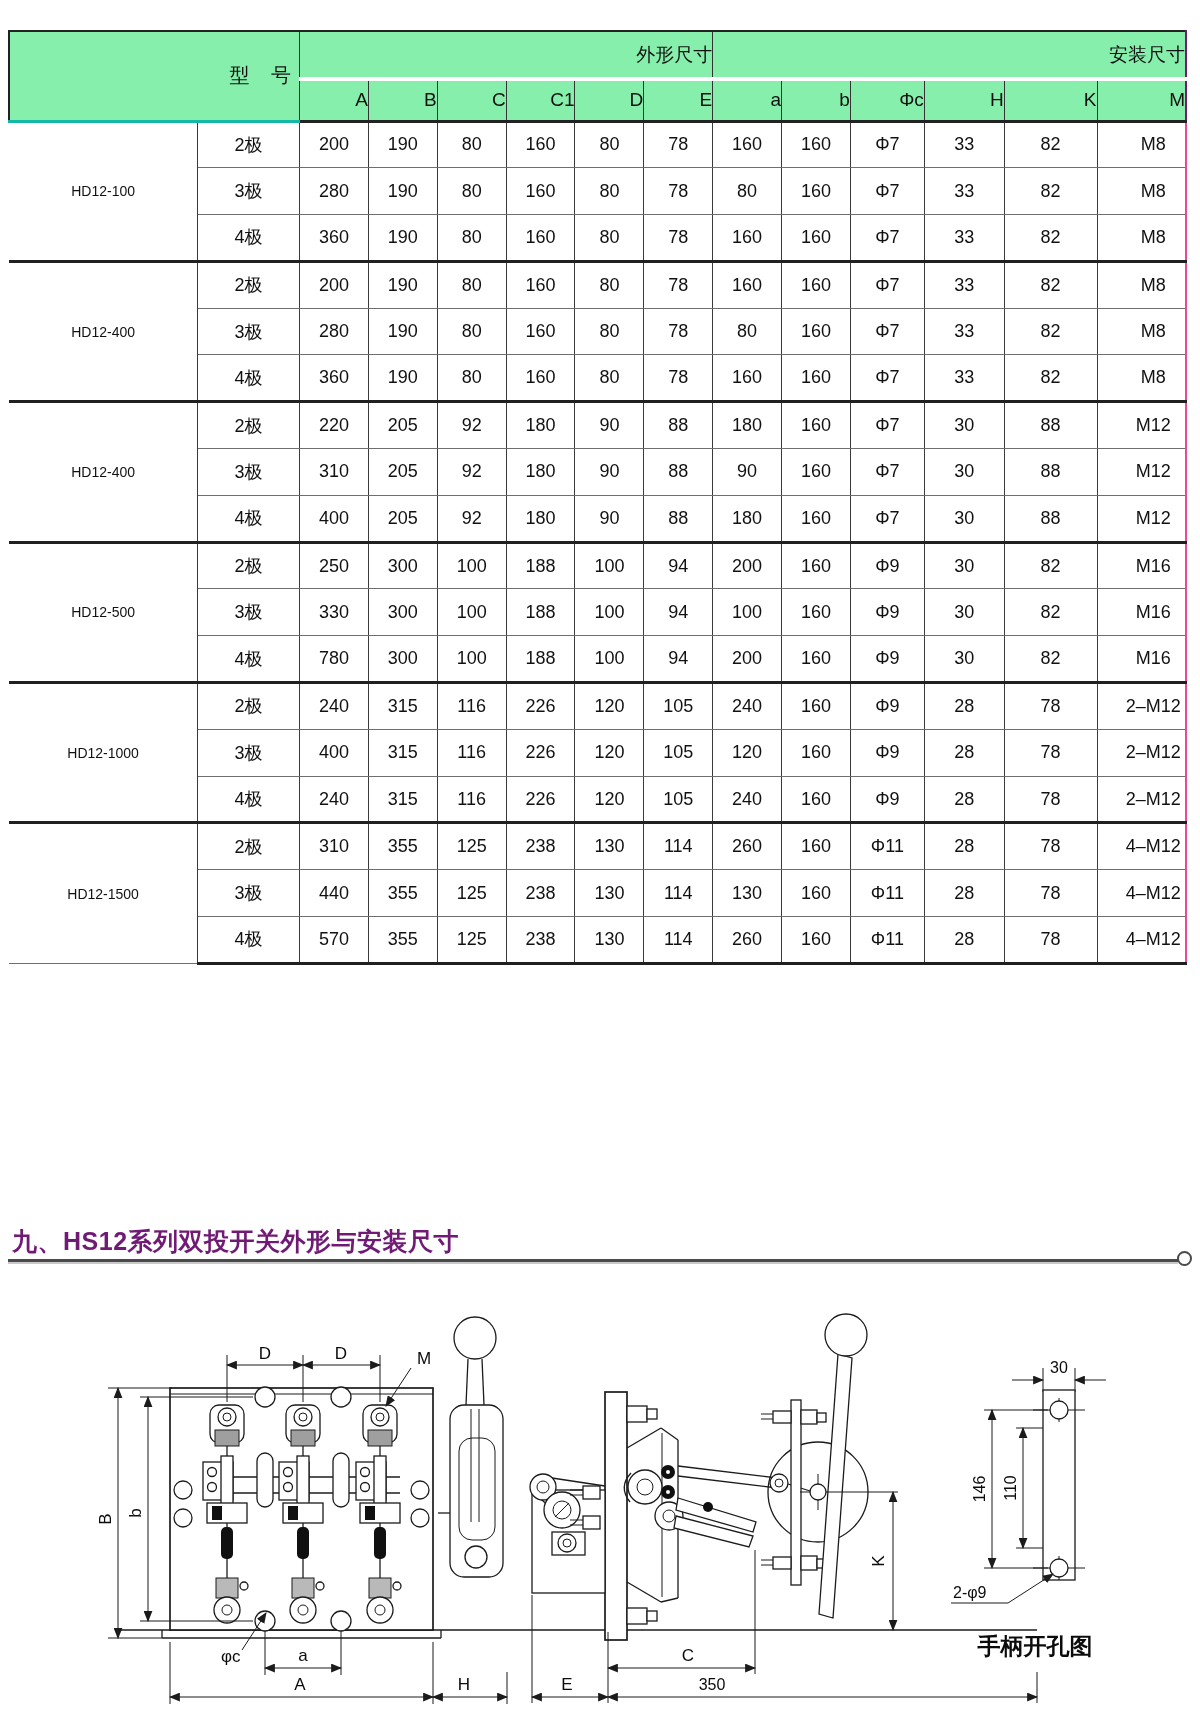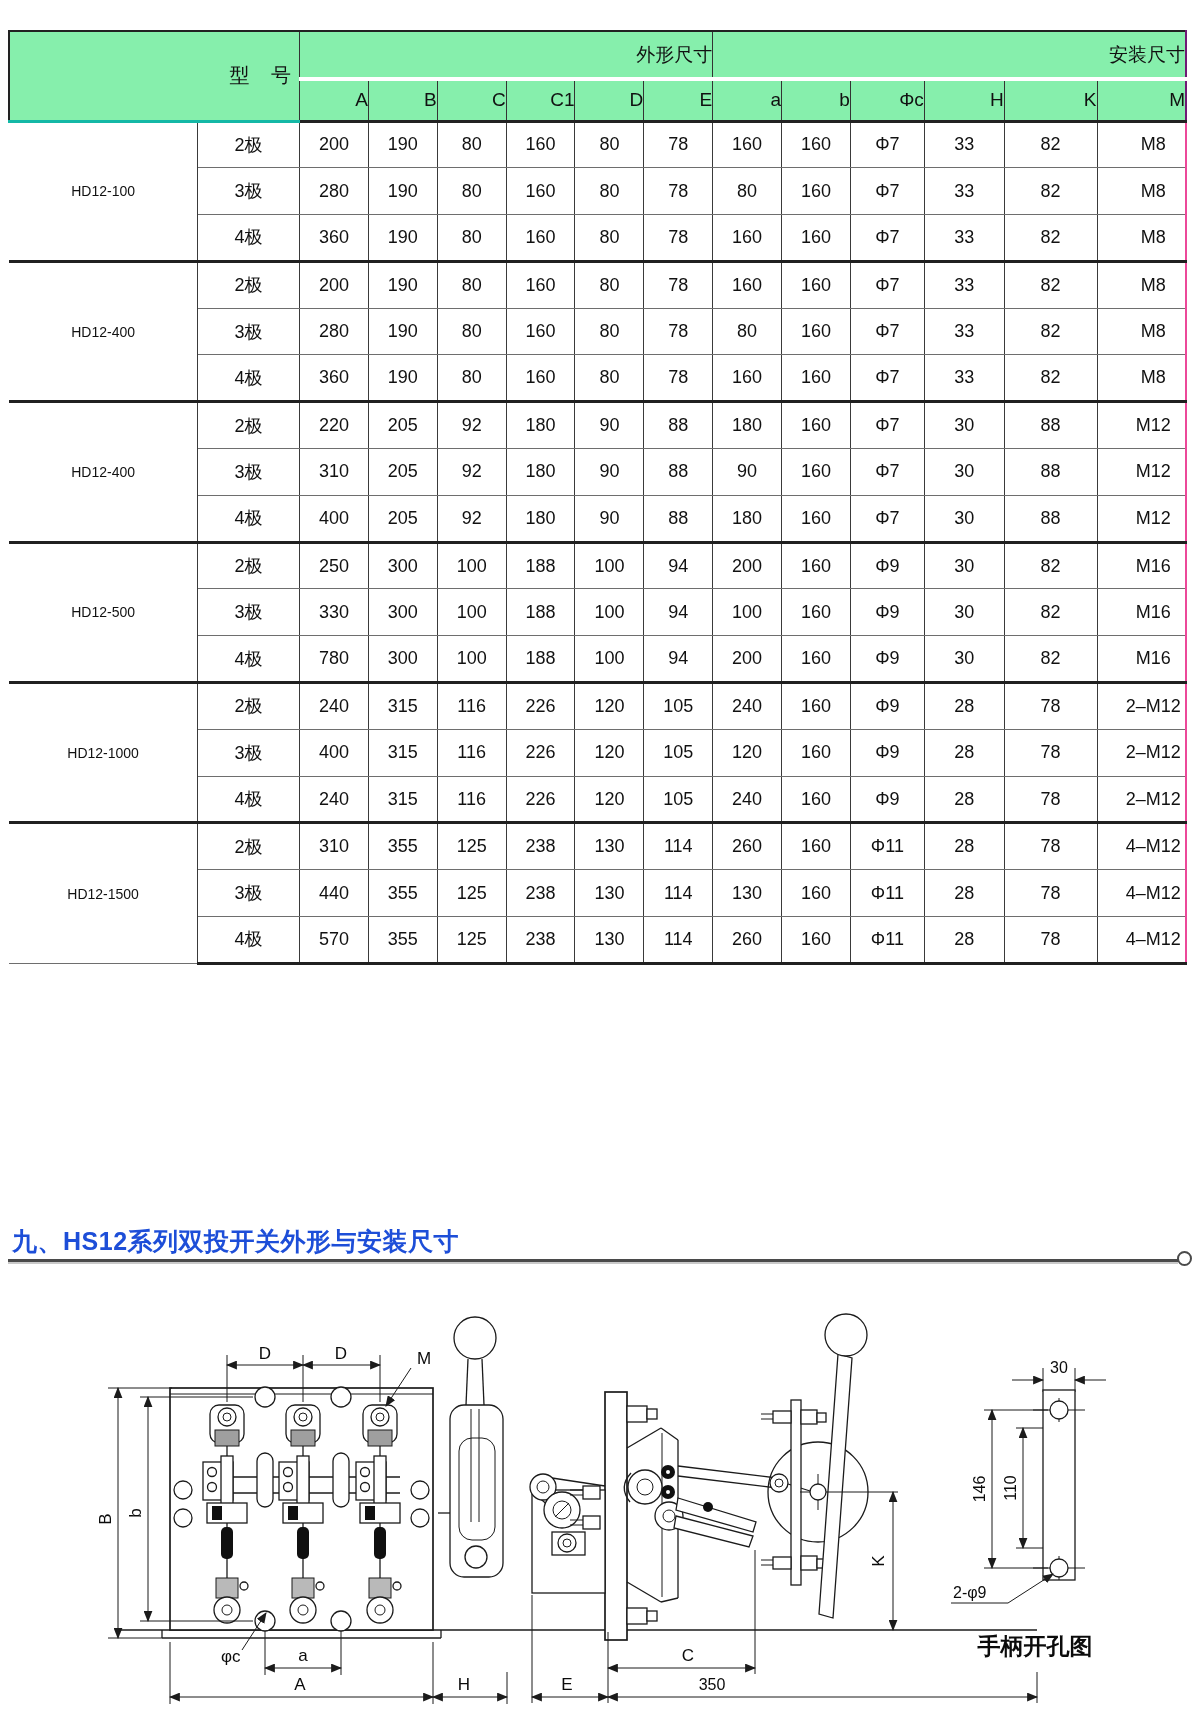--- a/index.html
+++ b/index.html
@@ -32,21 +32,21 @@
     border:1.5px solid #3a3a3a;
     border-top:1.2px solid #6e6e6e; border-bottom:1.2px solid #6e6e6e;
   }
   .dim-table tbody tr.group-first td { border-top:3px solid #202020; }
   .dim-table tbody tr:last-child td { border-bottom:3px solid #202020; }
   .dim-table tbody td.model-cell { border-left:none; font-size:14px; }
   .dim-table tbody td:last-child { border-right:2px solid #ec4899;padding-left:24px; }
   
   .section-heading {
     position:absolute; left:12px; top:1225px;
-    font-size:25px; font-weight:bold; color:#1d4ed8; letter-spacing:0.5px;
+    font-size:25px; font-weight:bold; color:#701a75; letter-spacing:0.5px;
     white-space:nowrap;
   }
   .rule-line {
     position:absolute; left:8px; top:1259px; width:1170px; height:2.5px;
     background:#4a4a4a; box-shadow:0 2px 0 #c9c9c9;
   }
   .rule-ring {
     position:absolute; left:1177px; top:1251px; width:11px; height:11px;
     border:2.2px solid #4a4a4a; border-radius:50%; background:#fff;
   }

